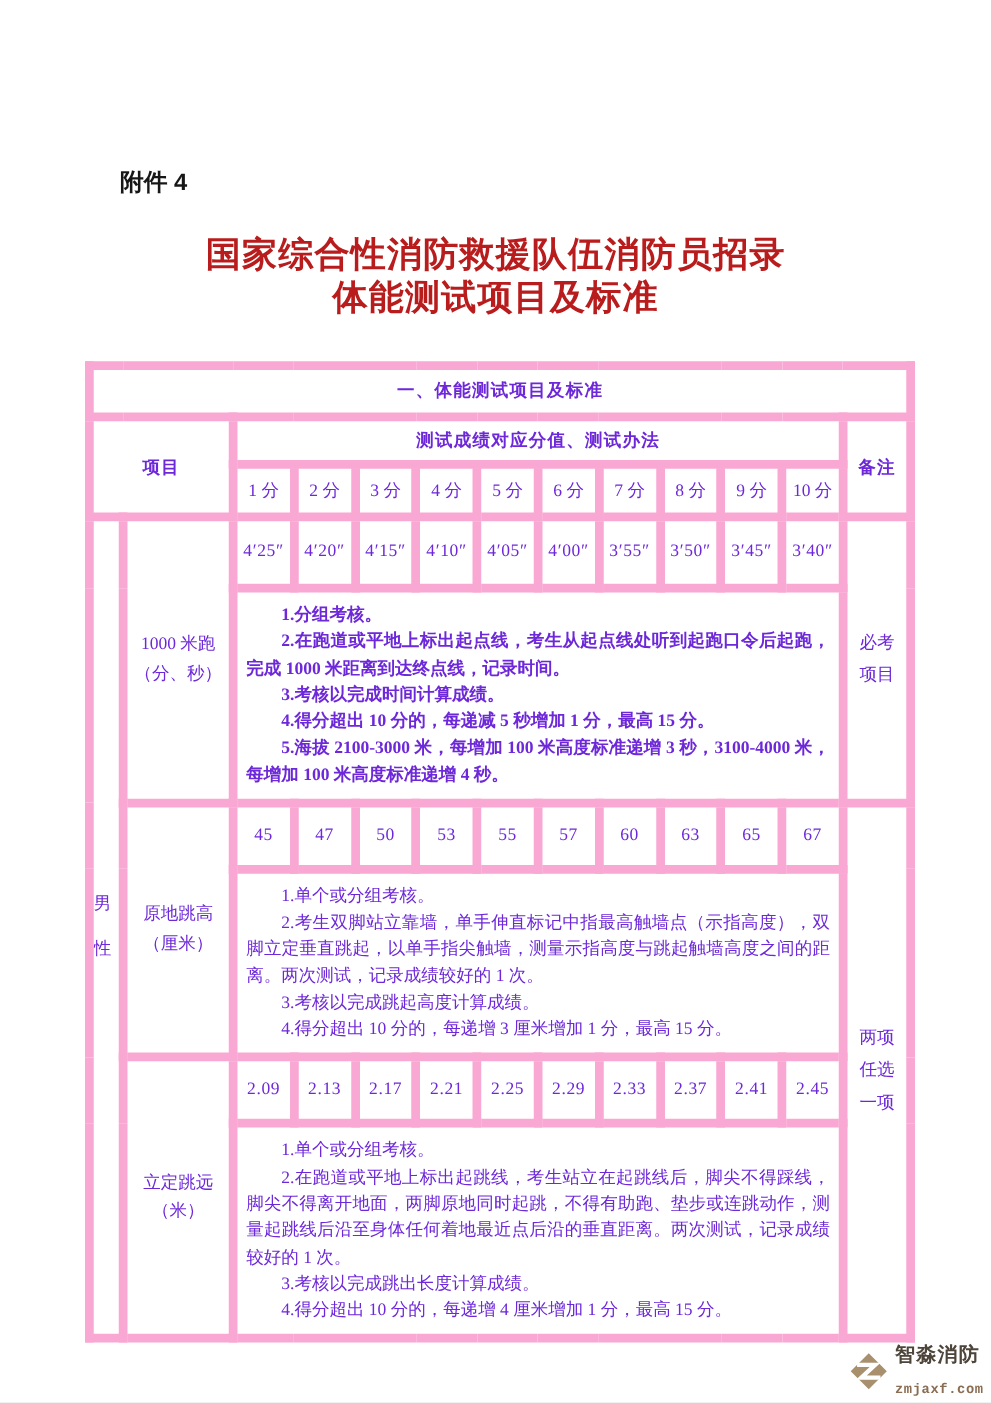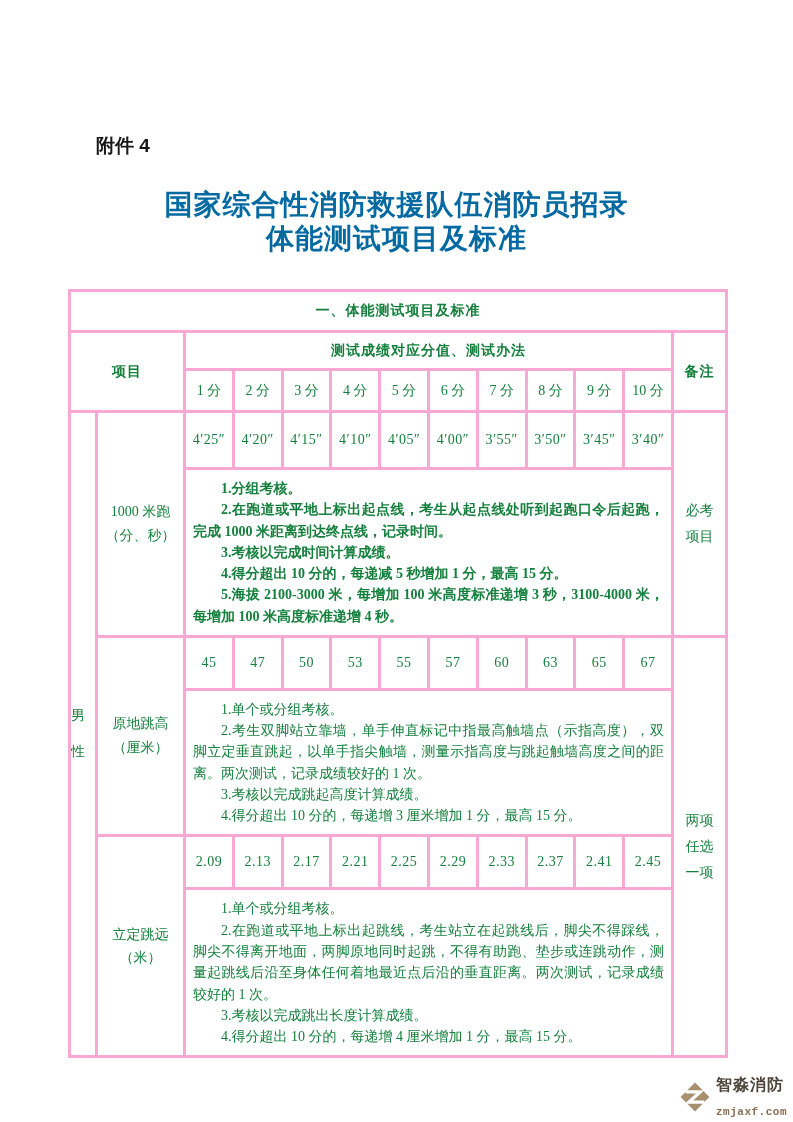--- a/index.html
+++ b/index.html
@@ -15,35 +15,35 @@
   }
   .attachment {
     position:absolute; left:96px; top:133px;
     font-family:"Liberation Sans", sans-serif;
     font-weight:700; font-size:19px; color:#171717;
   }
   .doc-title {
     position:absolute; top:188px; left:0; width:100%;
     text-align:center;
     font-weight:700; font-size:28px; line-height:1.2;
-    letter-spacing:1px; color:#0369a1;
+    letter-spacing:1px; color:#b91c1c;
   }
   table.std {
     position:absolute; left:68px; top:289px;
     width:657px;
     border-collapse:collapse;
     table-layout:fixed;
     border:3px solid #151515;
   }
   table.std td {
-    border:3px solid #f9a8d4;
+    border:7px solid #f9a8d4;
     text-align:center;
     vertical-align:middle;
     font-size:14px;
-    color:#15803d;
+    color:#6d28d9;
     overflow:hidden;
   }
   td.sec-header {
     font-family:"Liberation Sans", sans-serif;
     font-weight:700; font-size:15px;
     border-bottom-width:2px;
     letter-spacing:1px;
   }
   td.hdr {
     font-family:"Liberation Sans", sans-serif;

